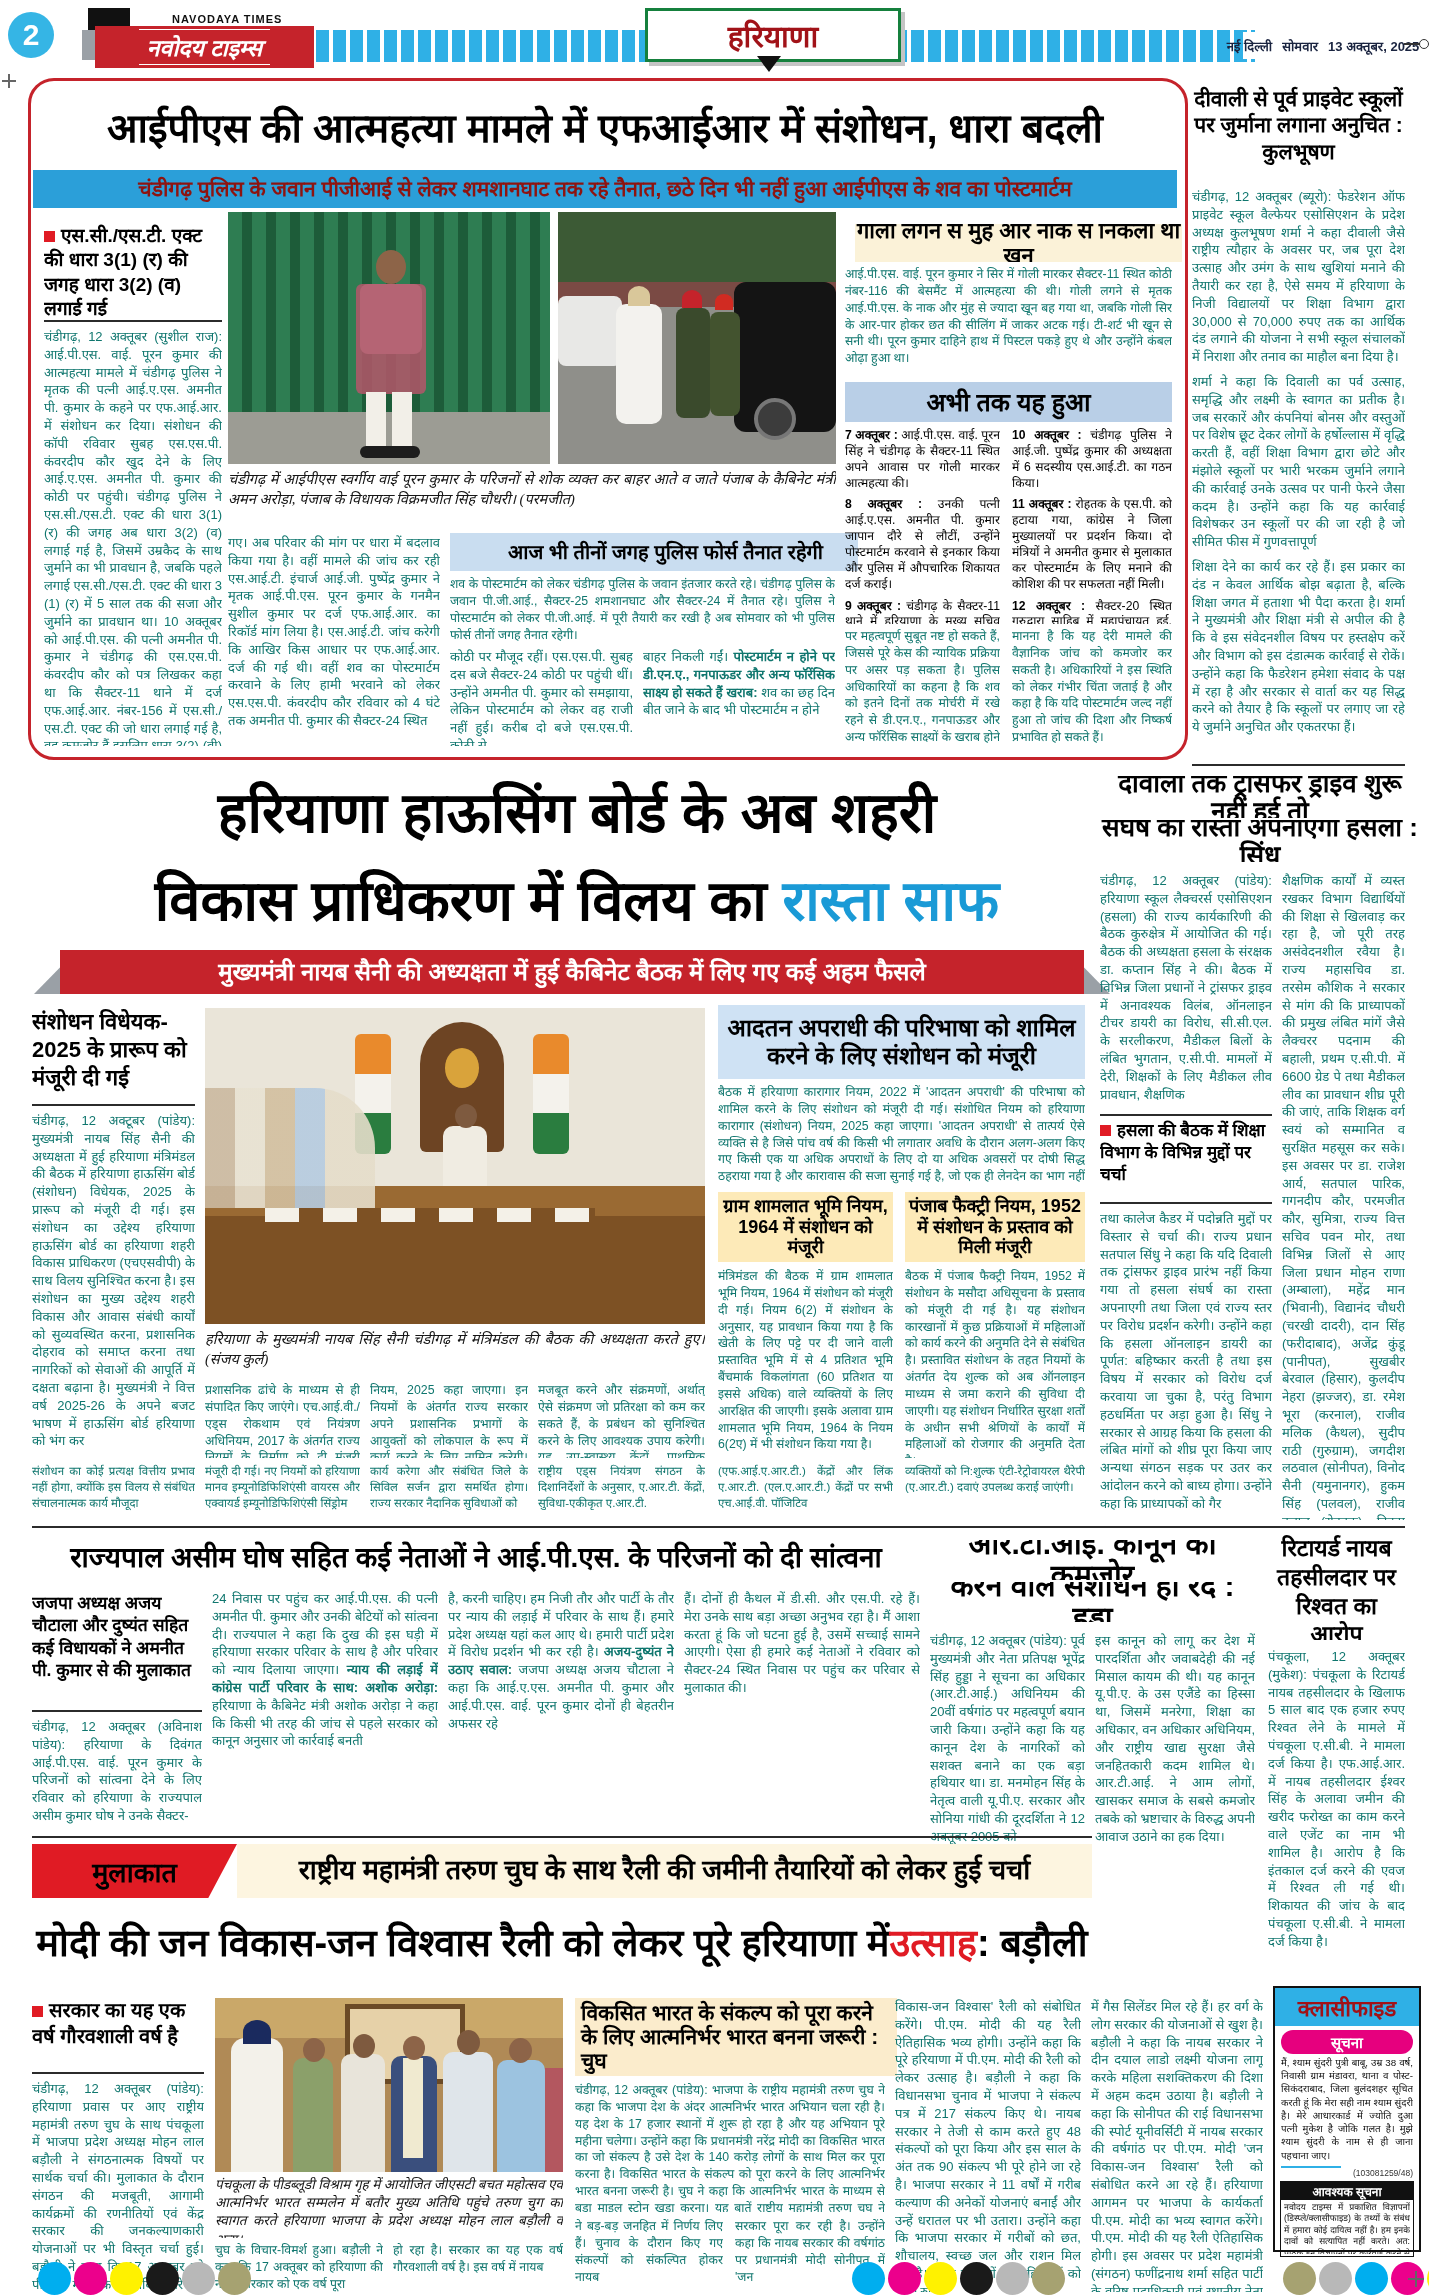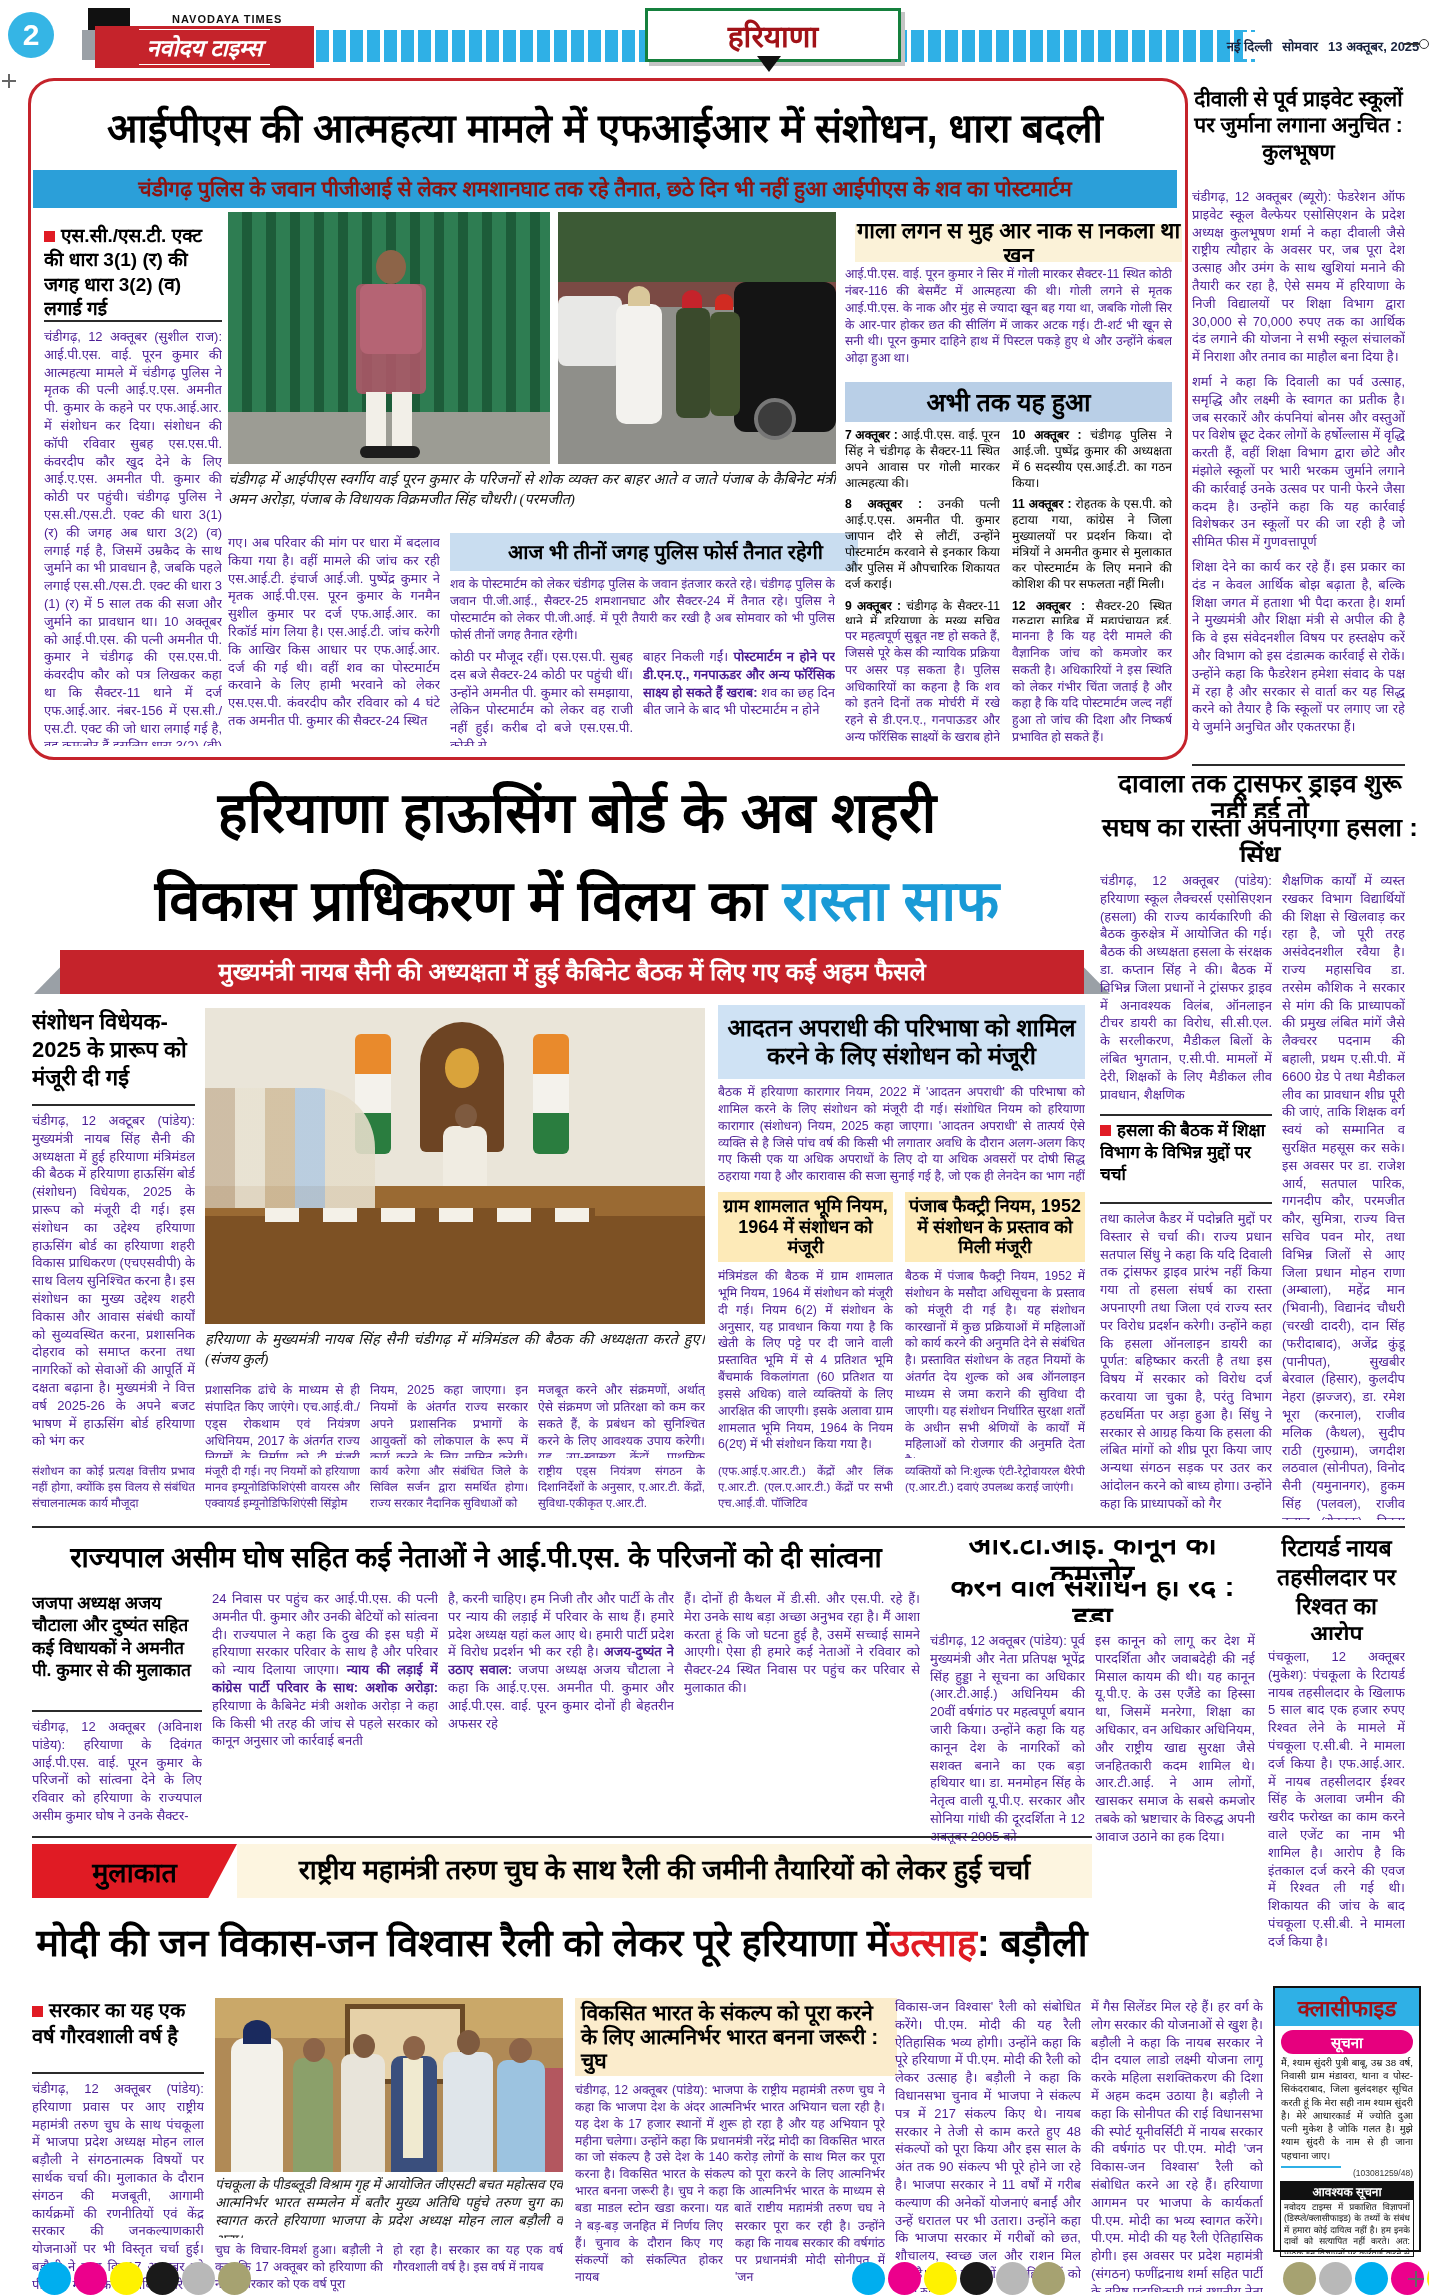--- a/index.html
+++ b/index.html
@@ -1,18 +1,18 @@
 <!DOCTYPE html>
 <html><head>
 <meta charset="utf-8">
 <style>
   html,body{margin:0;padding:0;background:#e9e9e9;font-family:"Liberation Sans",sans-serif;}
   #paper{position:relative;width:1429px;height:2295px;background:#fff;margin:0 auto;overflow:hidden;}
   .abs{position:absolute;}
-  .b{font-size:13px;line-height:1.37;text-align:justify;color:#4c1d95;overflow:hidden;}
+  .b{font-size:13px;line-height:1.37;text-align:justify;color:#0f766e;overflow:hidden;}
   .b p{margin:0 0 7px;}
   .s12{font-size:12.3px;} .s11{font-size:11.5px;}
   .hd{font-weight:900;color:#000;line-height:1.08;text-align:center;overflow:hidden;}
   .band{display:flex;align-items:center;justify-content:center;font-weight:800;color:#000;overflow:hidden;text-align:center;line-height:1.15;}
   .cap{font-family:"Liberation Serif",serif;font-style:italic;font-size:14.5px;line-height:1.35;color:#151515;overflow:hidden;text-align:justify;}
   .subhd{font-weight:800;color:#000;line-height:1.28;overflow:hidden;}
   .bullet{display:inline-block;width:11px;height:11px;background:#e01b24;margin-right:6px;}
   .rule{background:#2b2b2b;}
   .tl{margin:0 0 6px;font-size:12.2px;line-height:1.3;text-align:justify;}
   .dot{width:33px;height:33px;border-radius:50%;display:inline-block;margin-right:3px;}

